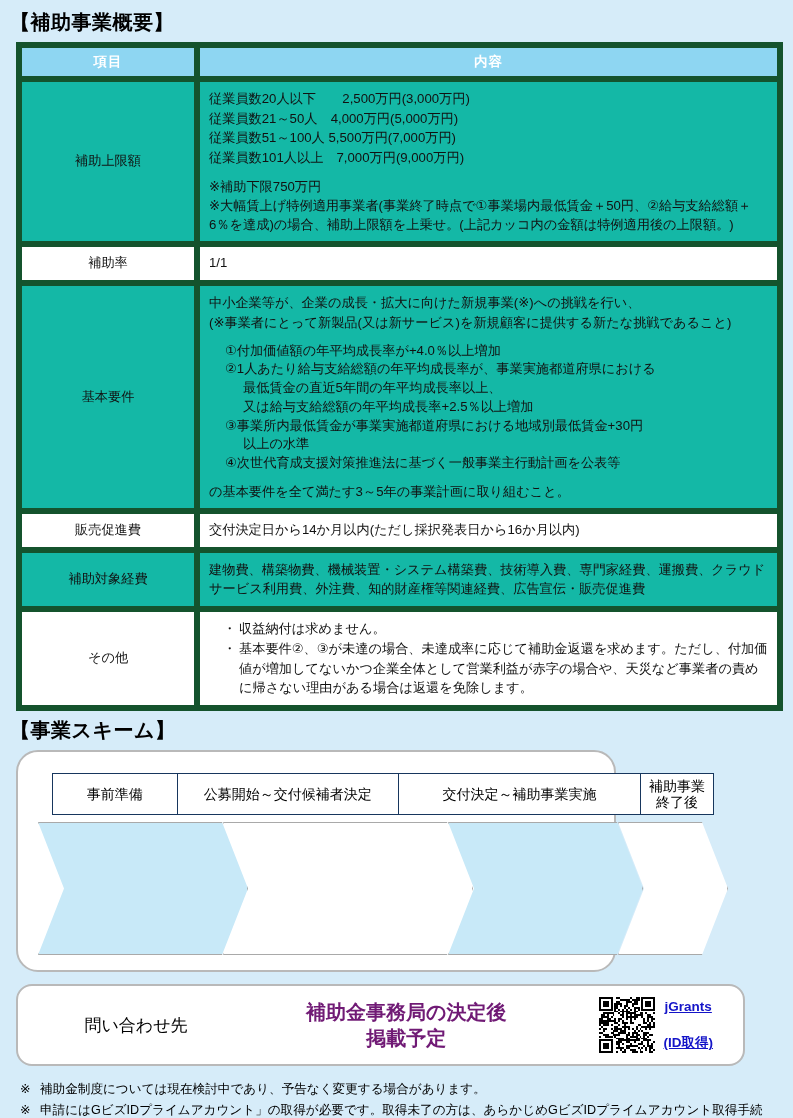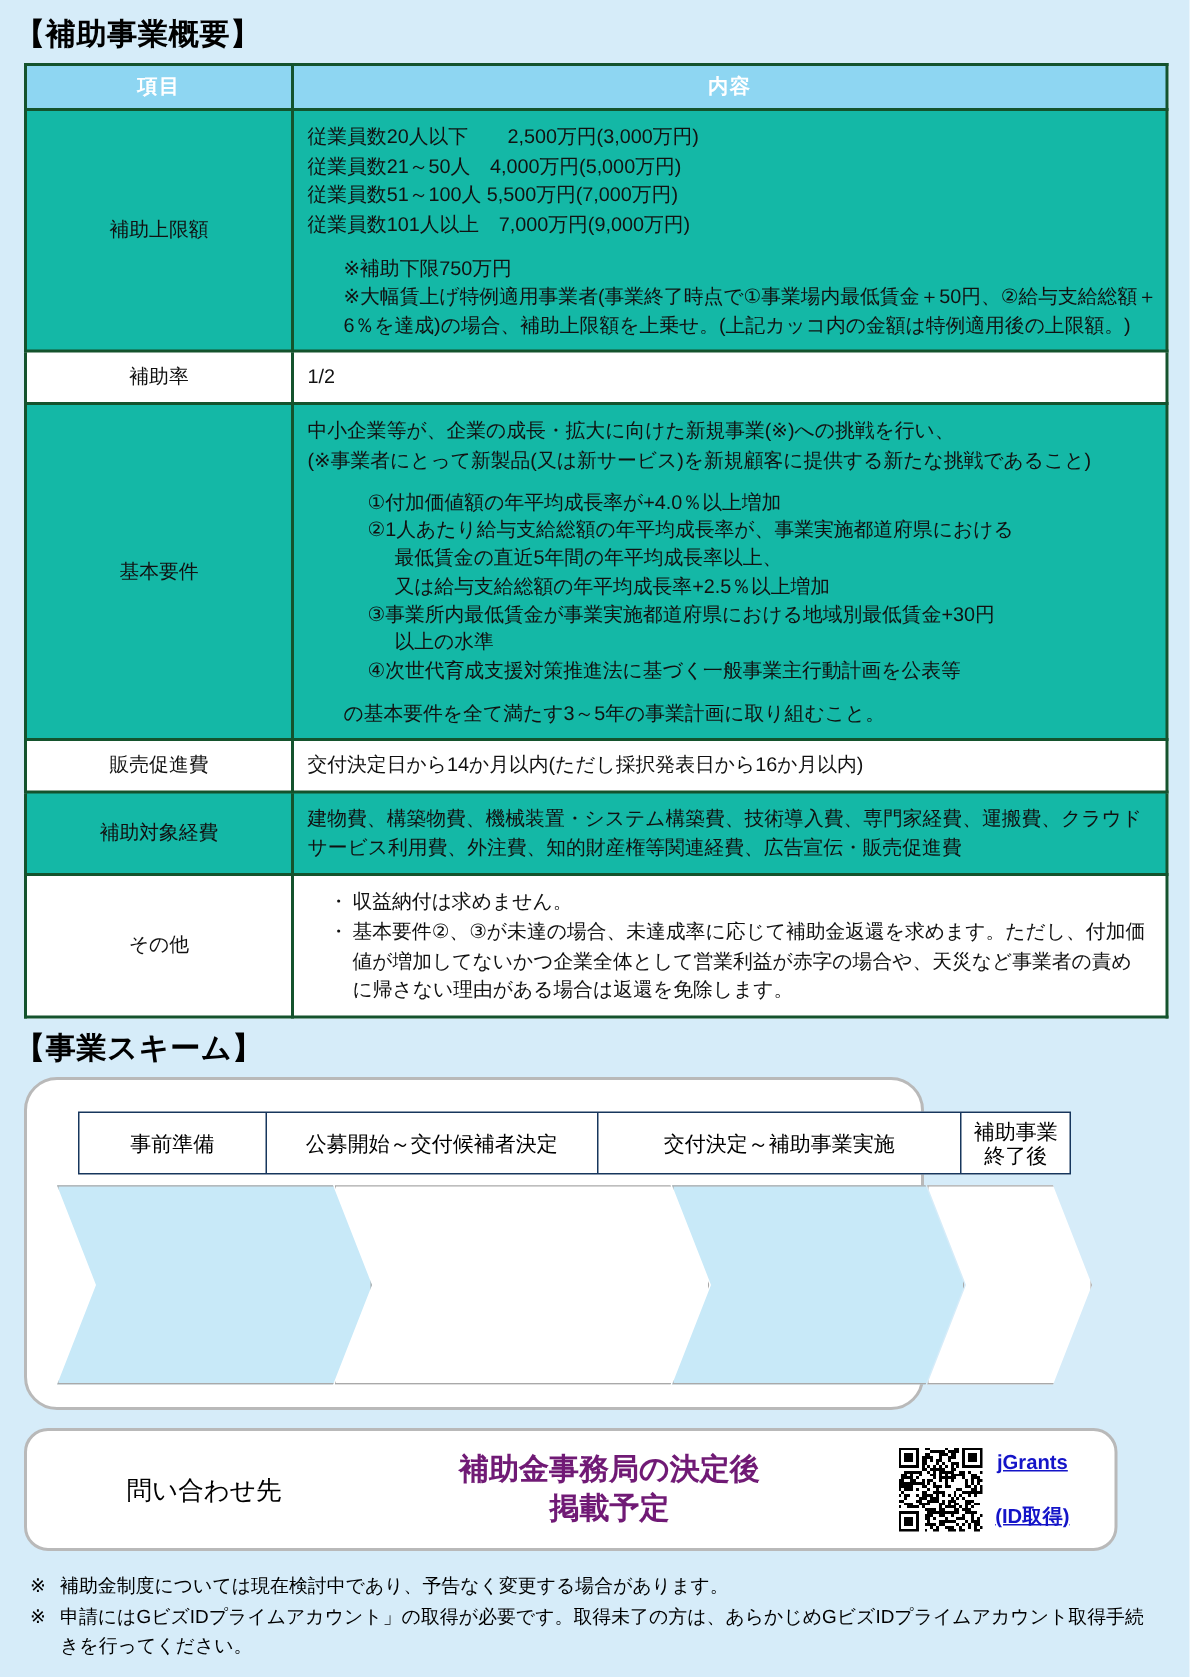--- a/index.html
+++ b/index.html
@@ -31,21 +31,21 @@
   .table-wrap { padding: 0 16px; }
   table.overview {
     width: 761px;
     border-collapse: collapse;
     table-layout: fixed;
     background: #ffffff;
     border: 1px solid #000000;
   }
   table.overview th,
   table.overview td {
-    border: 2px solid #14532d;
+    border: 6px solid #14532d;
     vertical-align: middle;
     font-size: 13.2px;
     line-height: 1.42;
   }
   table.overview thead th {
     background: #8ed6f2;
     color: #ffffff;
     font-weight: bold;
     text-align: center;
     height: 26px;
@@ -61,21 +61,21 @@
   }
   td.content-cell {
     text-align: left;
     padding: 7px 9px;
   }
   tr.row-white td { background: #ffffff; }
   tr.row-blue  td { background: #14b8a6; }
 
   .nowrap-block { white-space: pre; }
   .tight { line-height: 1.45; }
-  .gap-above { margin-top: 9px; display: block; margin-left: 24px; }
+  .gap-above { margin-top: 9px; display: block; }
   .indent1 { padding-left: 16px; display: block; }
   .indent2 { padding-left: 34px; display: block; }
 
   ul.other-list {
     margin: 0;
     padding: 0 0 0 16px;
     list-style: none;
   }
   ul.other-list li {
     position: relative;
@@ -248,21 +248,21 @@
 従業員数51～100人 5,500万円(7,000万円)
 従業員数101人以上　7,000万円(9,000万円)</span>
           <span class="nowrap-block tight gap-above">※補助下限750万円
 ※大幅賃上げ特例適用事業者(事業終了時点で①事業場内最低賃金＋50円、②給与支給総額＋
 6％を達成)の場合、補助上限額を上乗せ。(上記カッコ内の金額は特例適用後の上限額。)</span>
         </td>
       </tr>
 
       <tr class="row-white">
         <td class="item-cell">補助率</td>
-        <td class="content-cell">1/2</td>
+        <td class="content-cell">1/1</td>
       </tr>
 
       <tr class="row-blue">
         <td class="item-cell">基本要件</td>
         <td class="content-cell">
           <span class="nowrap-block tight">中小企業等が、企業の成長・拡大に向けた新規事業(※)への挑戦を行い、
 (※事業者にとって新製品(又は新サービス)を新規顧客に提供する新たな挑戦であること)</span>
           <div class="gap-above">
               <span class="indent1">①付加価値額の年平均成長率が+4.0％以上増加</span>
               <span class="indent1">②1人あたり給与支給総額の年平均成長率が、事業実施都道府県における</span>

